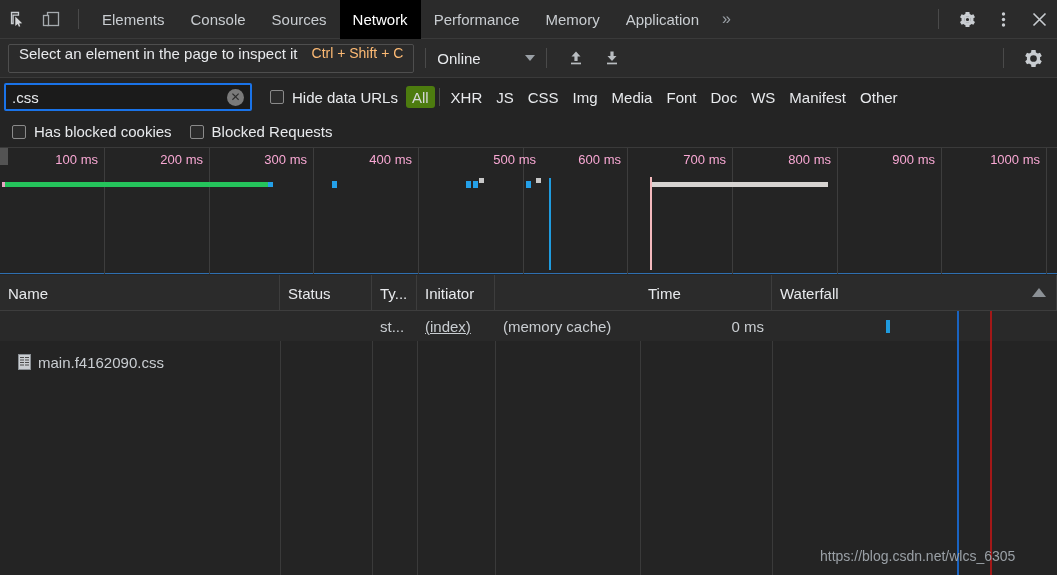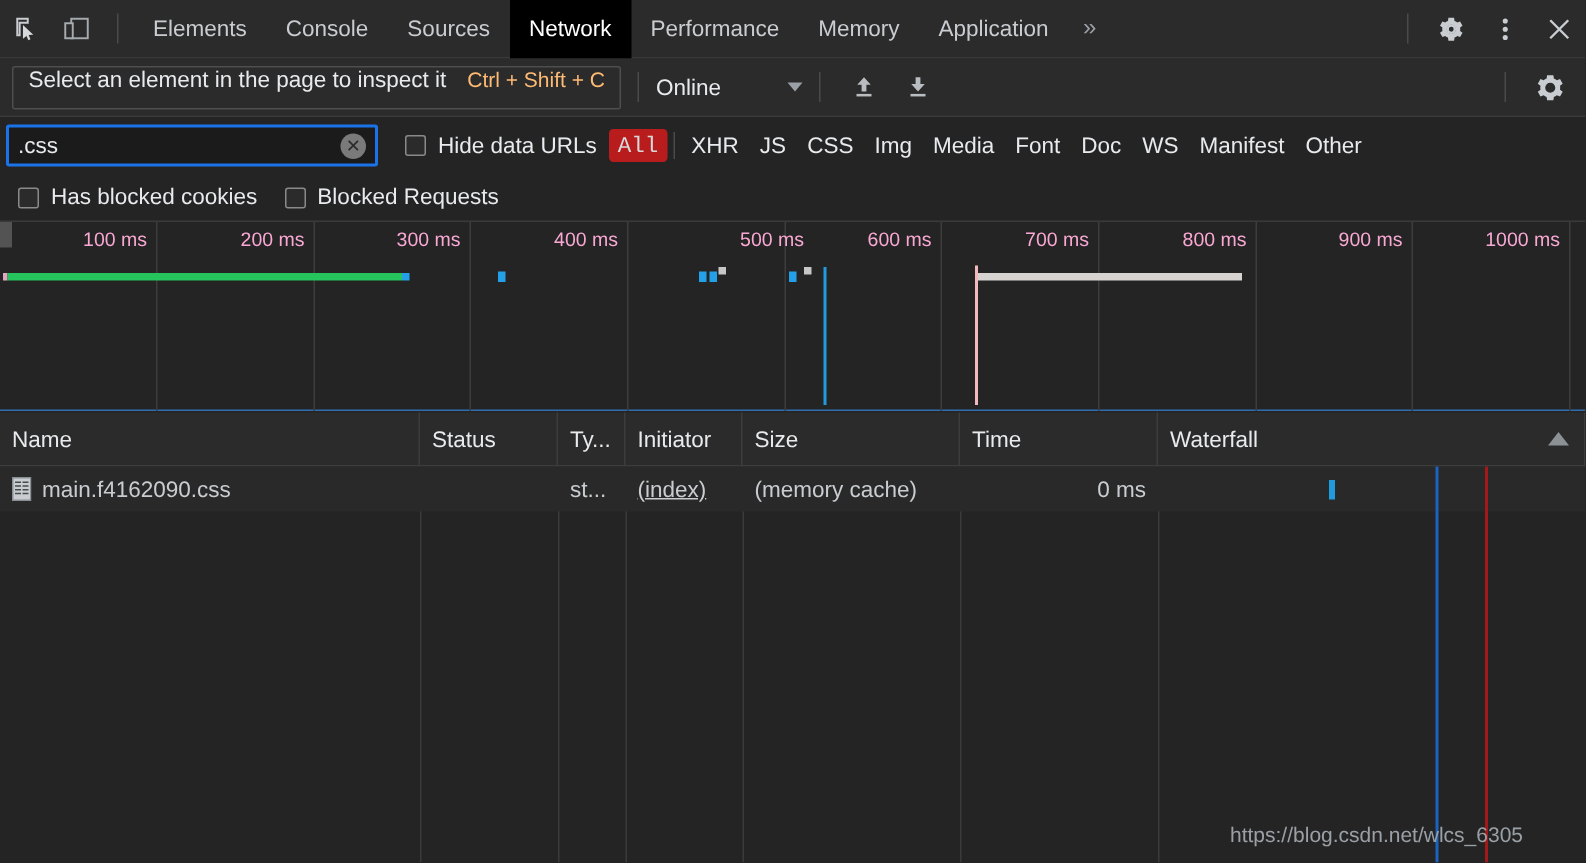--- a/index.html
+++ b/index.html
@@ -86,21 +86,21 @@
   .cbox {
     width: 14px; height: 14px; border: 1px solid #8a8a8a; border-radius: 2px;
     background: #2b2b2b; flex: none; cursor: pointer;
   }
   .cb-wrap { display: flex; align-items: center; gap: 8px; margin-left: 18px; cursor: pointer; }
   .cb-label { font-size: 15px; color: #e8eaed; white-space: nowrap; }
   .type-pill {
     height: 22px; padding: 0 6px; display: flex; align-items: center;
     font-size: 15px; color: #9aa0a6; cursor: pointer; border-radius: 3px;
   }
-  .type-pill.active { background: #b91c1c; color: #d6d8da; font-family: Liberation Mono, monospace; }
+  .type-pill.active { background: #4d7c0f; color: #d6d8da; }
   .type-list { display: flex; align-items: center; margin-left: 8px; }
   .type-item {
     font-size: 15px; color: #e8eaed; cursor: pointer;
     padding: 0 7px; white-space: nowrap;
   }
   .type-sep { width: 1px; height: 18px; background: #4a4a4a; margin: 0 4px; }
 
   
   .blockedbar {
     position: absolute; left: 0; top: 116px; width: 1057px; height: 32px;
@@ -350,35 +350,34 @@
     <div class="vline-blue" id="ov-dcl" style="left: 549px;"></div>
     <div class="vline-pink" id="ov-load" style="left: 650px;"></div>
   </div>
 
   <div class="table">
     <div class="thead" id="table-head">
         <div class="th" style="left: 0px; width: 280px;">Name</div>
         <div class="th" style="left: 280px; width: 92px;">Status</div>
         <div class="th" style="left: 372px; width: 45px;">Ty...</div>
         <div class="th" style="left: 417px; width: 78px;">Initiator</div>
-        <div class="th" style="left: 495px; width: 145px;">Size</div>
         <div class="th" style="left: 640px; width: 132px;">Time</div>
         <div class="th" style="left: 772px; width: 285px;">Waterfall<span class="sort-arrow"></span></div>
       </div>
     <div id="col-lines">
         <div class="colline" style="left: 280px;"></div>
         <div class="colline" style="left: 372px;"></div>
         <div class="colline" style="left: 417px;"></div>
         <div class="colline" style="left: 495px;"></div>
         <div class="colline" style="left: 640px;"></div>
         <div class="colline" style="left: 772px;"></div>
       </div>
 
     <div class="row">
-      <div class="cell" style="left:0;width:280px;">
+      <div class="cell" style="left:10px;width:280px;margin-top:36px;">
         <svg class="file-icon" viewBox="0 0 13 16">
           <rect x="0.5" y="0.5" width="12" height="15" fill="#c9cdd1" stroke="#8a8f94"></rect>
           <rect x="2" y="3" width="4" height="1" fill="#4a4a4a"></rect>
           <rect x="7" y="3" width="4" height="1" fill="#4a4a4a"></rect>
           <rect x="2" y="5.5" width="4" height="1" fill="#4a4a4a"></rect>
           <rect x="7" y="5.5" width="4" height="1" fill="#4a4a4a"></rect>
           <rect x="2" y="8" width="4" height="1" fill="#4a4a4a"></rect>
           <rect x="7" y="8" width="4" height="1" fill="#4a4a4a"></rect>
           <rect x="2" y="10.5" width="4" height="1" fill="#4a4a4a"></rect>
           <rect x="7" y="10.5" width="4" height="1" fill="#4a4a4a"></rect>

